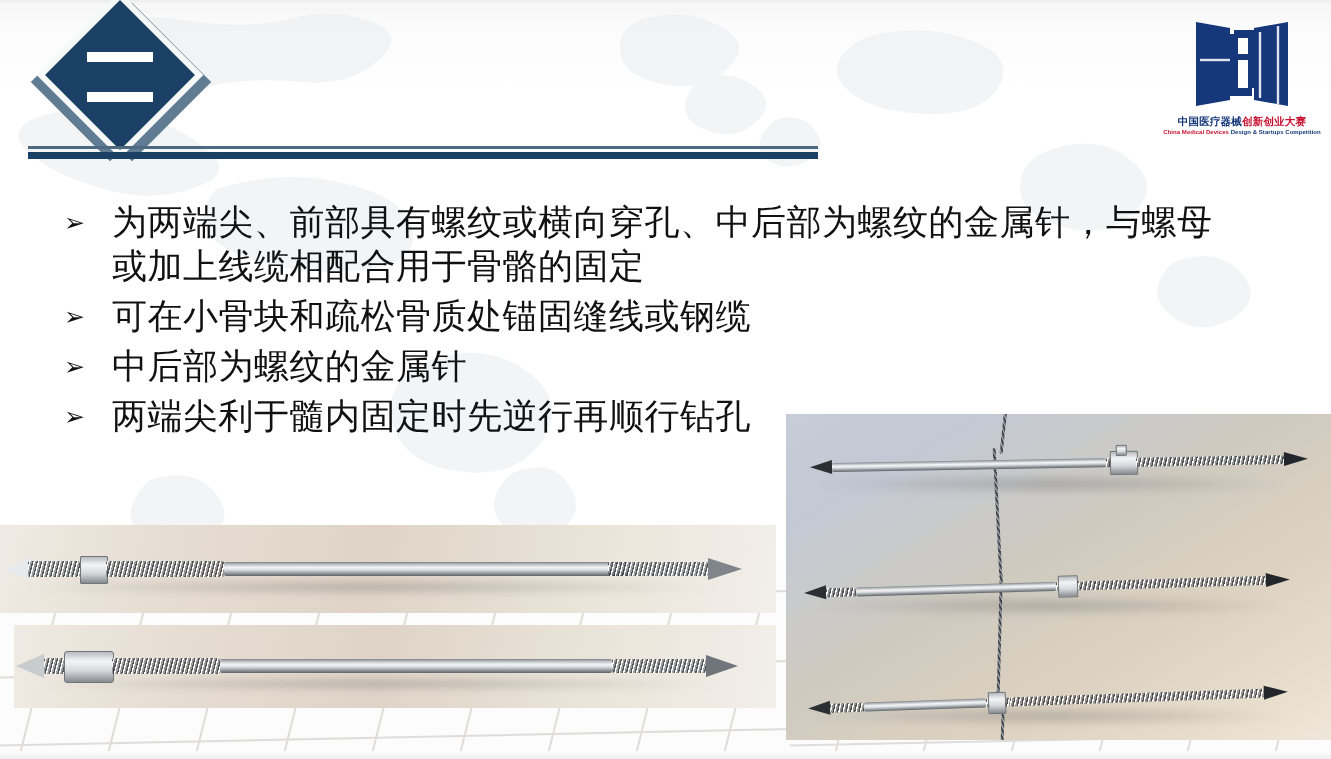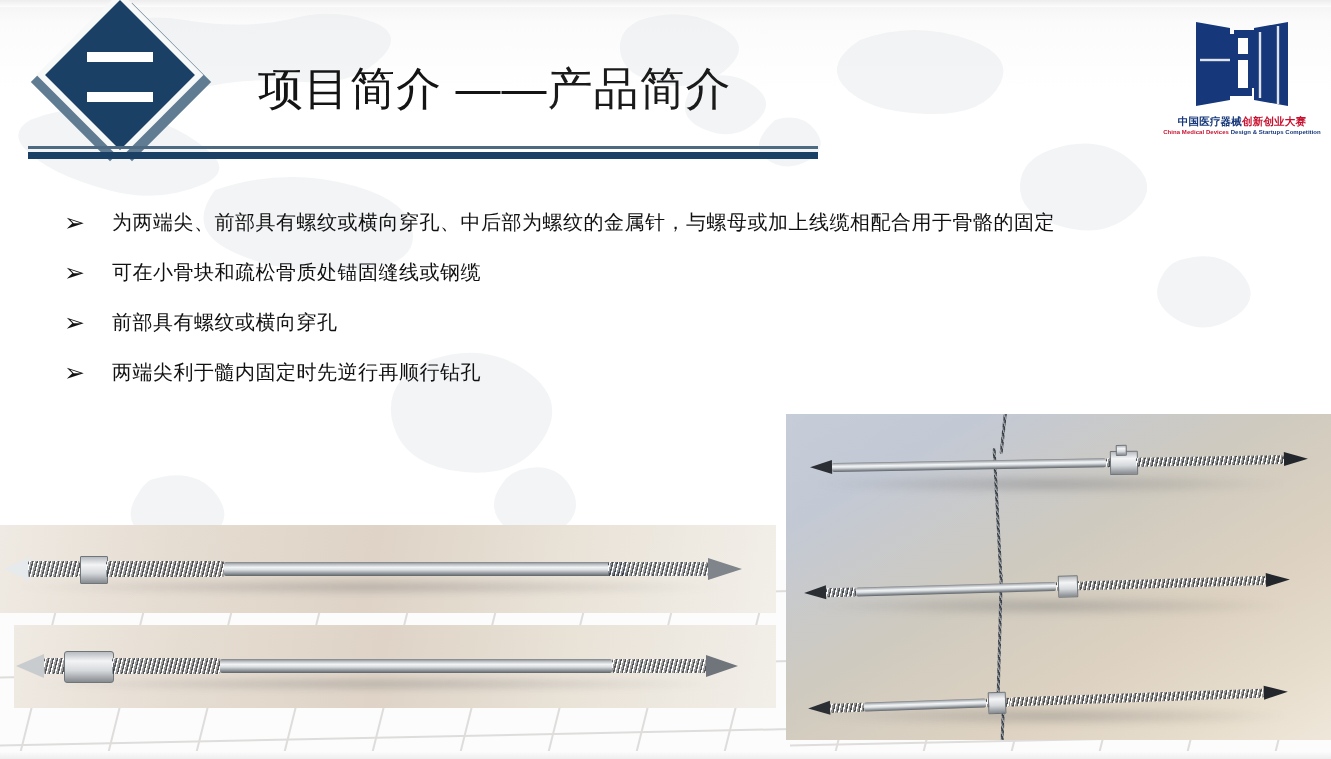--- a/index.html
+++ b/index.html
@@ -158,21 +158,21 @@
   }
   .bullet .marker {
     flex: 0 0 48px;
     font-size: 25px;
     line-height: 44px;
     color: #111;
     text-align: left;
     padding-left: 6px;
   }
   .bullet .btext {
-    font-size: 20px;
+    font-size: 35px;
     line-height: 44px;
     color: #111;
     letter-spacing: .5px;
   }
 
   
   .photo {
     position: absolute;
     overflow: hidden;
   }
@@ -292,23 +292,20 @@
 
   <div class="emblem">
     <div class="dia-back"></div>
     <div class="dia-back2"></div>
     <div class="dia-white"></div>
     <div class="dia-main"></div>
     <div class="bar b1"></div>
     <div class="bar b2"></div>
   </div>
 
-  <div class="title">
-    <span>项目简介</span><span> ——</span><span class="t-sub">产品简介</span>
-  </div>
 
   <div class="rule-thin"></div>
   <div class="rule-thick"></div>
 
   <div class="comp-logo">
     <svg class="mark" viewBox="0 0 104 98" aria-hidden="true">
       <g fill="#16377a">
         <path d="M6 8 L40 14 L40 86 L6 92 Z"></path>
         <path d="M64 14 L98 8 L98 92 L64 86 Z"></path>
       </g>
@@ -331,21 +328,21 @@
     <div class="bullet">
       <div class="marker">➢</div>
       <div class="btext">为两端尖、前部具有螺纹或横向穿孔、中后部为螺纹的金属针，与螺母或加上线缆相配合用于骨骼的固定</div>
     </div>
     <div class="bullet">
       <div class="marker">➢</div>
       <div class="btext">可在小骨块和疏松骨质处锚固缝线或钢缆</div>
     </div>
     <div class="bullet">
       <div class="marker">➢</div>
-      <div class="btext">前部具有螺纹或横向穿孔</div>
+      <div class="btext">中后部为螺纹的金属针</div>
     </div>
     <div class="bullet">
       <div class="marker">➢</div>
       <div class="btext">两端尖利于髓内固定时先逆行再顺行钻孔</div>
     </div>
   </div>
 
   <div class="floor">
     <div class="tile-h" style="top:38px; transform:rotate(-1.2deg);"></div>
     <div class="tile-h" style="top:108px; transform:rotate(-1.2deg);"></div>

